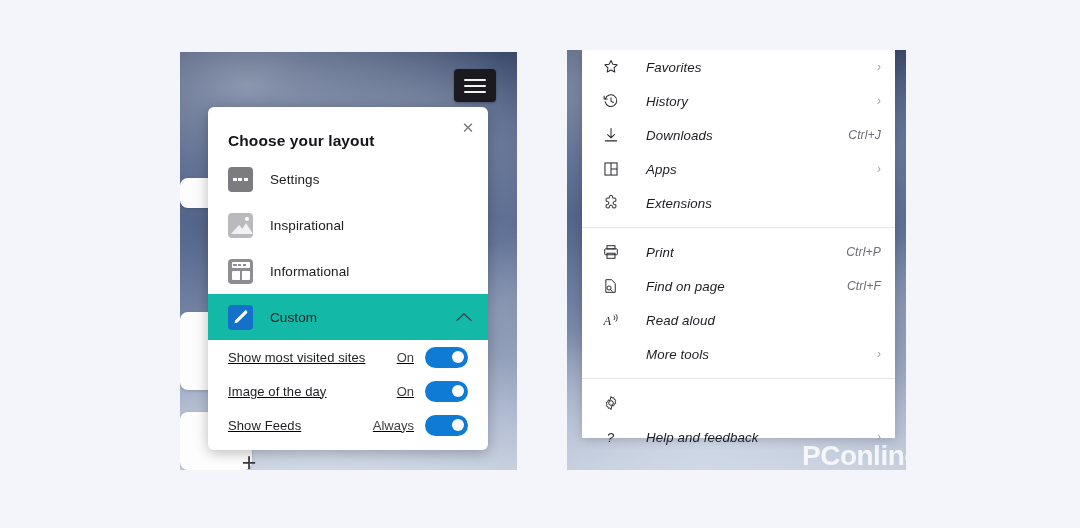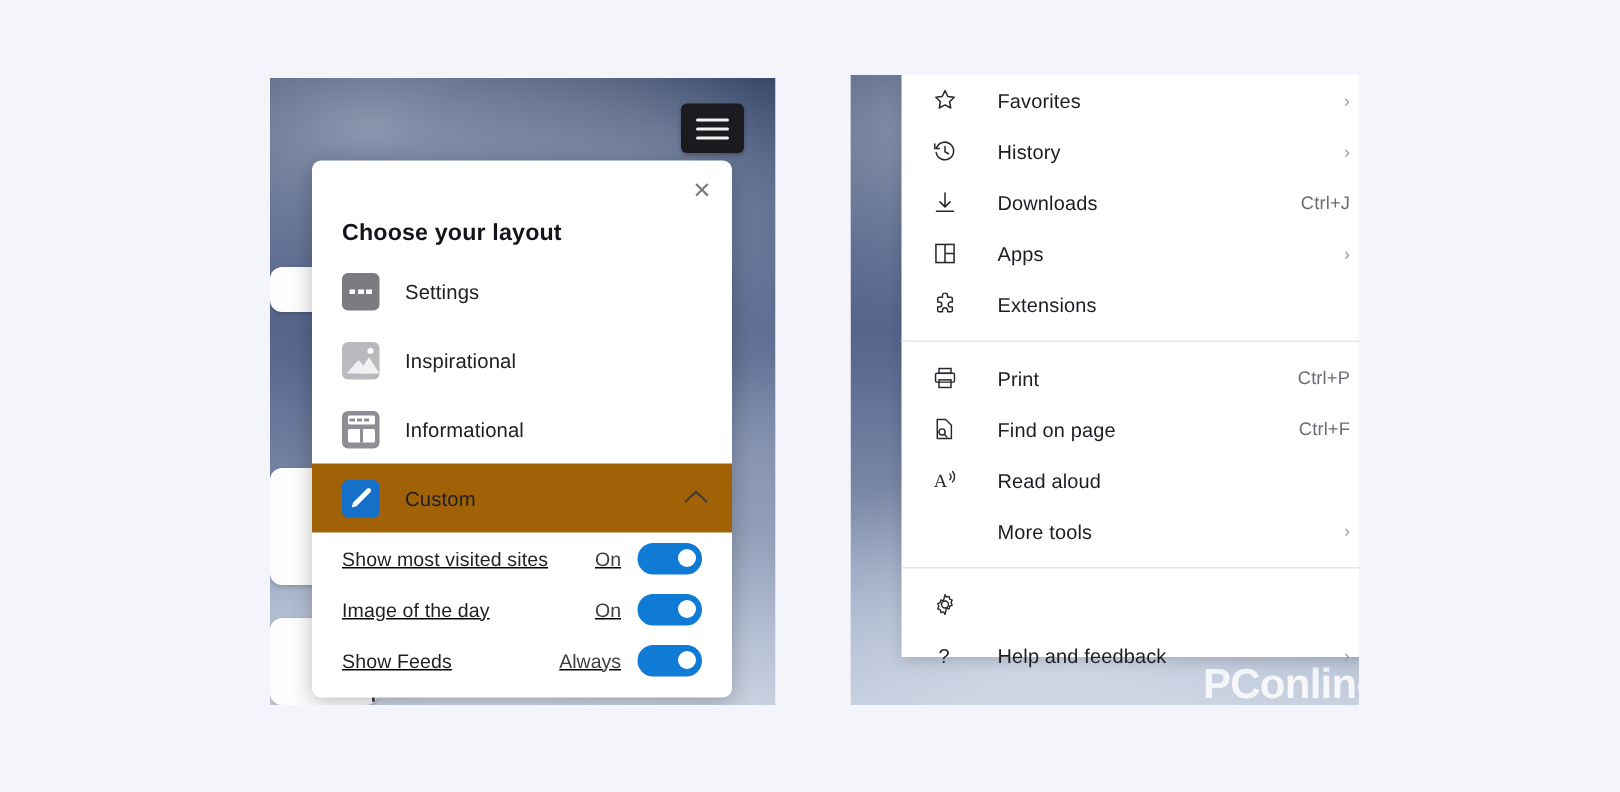--- a/index.html
+++ b/index.html
@@ -49,28 +49,28 @@
     box-shadow:0 3px 14px rgba(0,0,0,.26);
     padding:0 0 8px 0;
   }
   #dialog-close{
     position:absolute;right:9px;top:9px;width:22px;height:22px;
     display:flex;align-items:center;justify-content:center;
     color:#7b7b82;font-size:15px;line-height:1;cursor:pointer;
   }
   #dialog-title{
     font-size:15.5px;font-weight:bold;color:#14141a;
-    padding:40px 0 6px 20px;letter-spacing:.1px;
+    padding:25px 0 6px 20px;letter-spacing:.1px;
   }
 
   .layout-row{
     display:flex;align-items:center;height:46px;padding:0 14px 0 20px;
     position:relative;cursor:pointer;
   }
-  .layout-row.selected{background:#a16207;}
+  .layout-row.selected{background:#14b8a6;}
   .layout-label{font-size:13.5px;color:#202024;margin-left:17px;letter-spacing:.1px;}
 
   .lic{width:25px;height:25px;border-radius:4px;flex:0 0 auto;position:relative;overflow:hidden;}
   .lic.grey{background:#7b7b80;}
   .lic.grey2{background:#b9b9be;}
   .lic.blue{background:#1570c9;}
 
   
   #icon-focused::after{
     content:"";position:absolute;left:5px;top:11px;width:15px;height:3px;
@@ -132,22 +132,22 @@
   }
 
   
   .wm{position:absolute;pointer-events:none;user-select:none;}
 
   
   #right-panel{
     position:absolute;left:567px;top:50px;width:339px;height:420px;overflow:hidden;
   }
   #right-menu{
-    position:absolute;left:34px;top:0;width:313px;height:388px;
-    background:#fff;box-shadow:0 2px 10px rgba(0,0,0,.18);
+    position:absolute;left:15px;top:0;width:313px;height:388px;
+    background:#fff;box-shadow:0 2px 10px rgba(0,0,0,.18);font-style:italic;
   }
   .menu-item{
     display:flex;align-items:center;height:34px;padding:0 14px 0 20px;cursor:pointer;position:relative;
   }
   .mi-icon{width:18px;flex:0 0 auto;display:flex;align-items:center;justify-content:center;color:#28282e;}
   .mi-label{font-size:13.3px;color:#1c1c22;margin-left:26px;flex:1;letter-spacing:.1px;}
   .mi-accel{font-size:12.2px;color:#6c6c76;margin-right:0;letter-spacing:.1px;}
   .mi-chevron{color:#9a9aa4;font-size:12px;display:flex;align-items:center;}
   .menu-sep{height:1px;background:#e6e6ea;margin:7px 0;}
 

